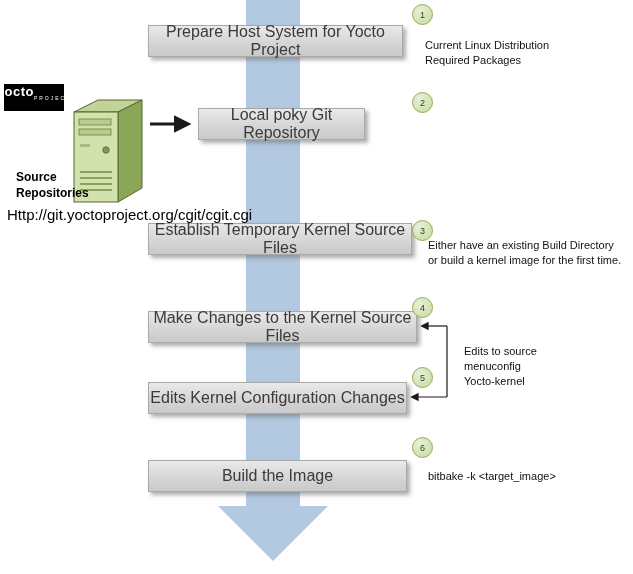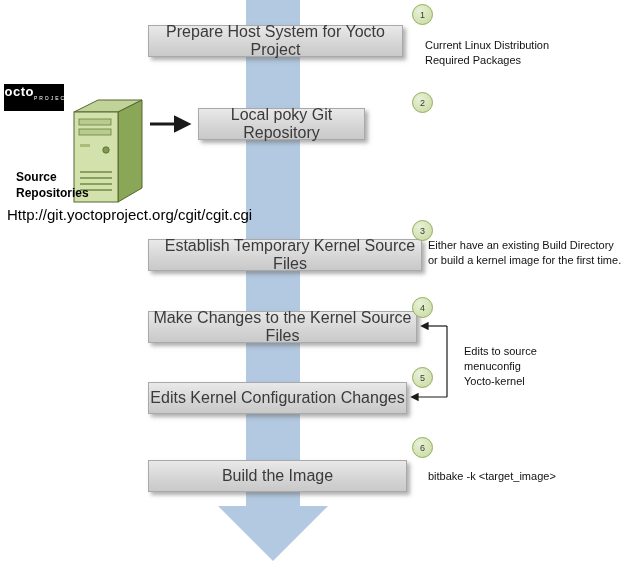--- a/index.html
+++ b/index.html
@@ -87,21 +87,21 @@
   <div class="src-label">Source
 Repositories</div>
   <div class="src-url">Http://git.yoctoproject.org/cgit/cgit.cgi</div>
 
   <div class="box" style="left:148px;top:25px;width:253px;">
     <span>Prepare Host System for Yocto Project</span>
   </div>
   <div class="box" style="left:198px;top:108px;width:165px;">
     <span>Local poky Git Repository</span>
   </div>
-  <div class="box" style="left:148px;top:239px;width:262px;padding-left:10px;">
+  <div class="box" style="left:148px;top:223px;width:262px;">
     <span>Establish Temporary Kernel Source Files</span>
   </div>
   <div class="box" style="left:148px;top:311px;width:267px;">
     <span>Make Changes to the Kernel Source Files</span>
   </div>
   <div class="box" style="left:148px;top:382px;width:257px;">
     <span>Edits Kernel Configuration Changes</span>
   </div>
   <div class="box" style="left:148px;top:460px;width:257px;">
     <span>Build the Image</span>

